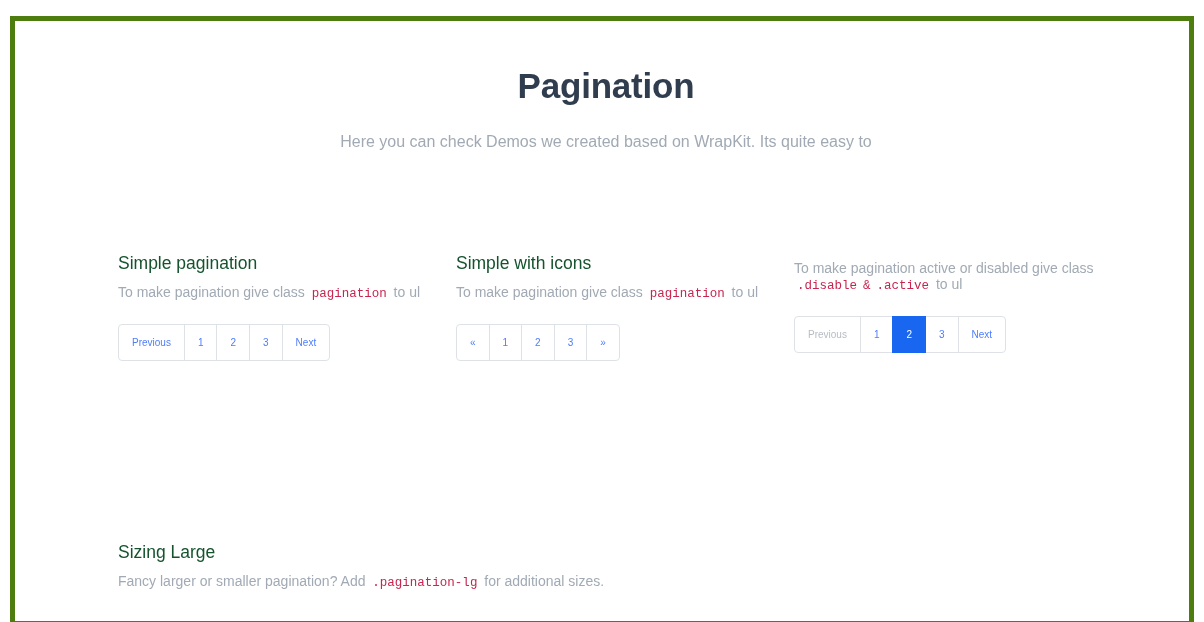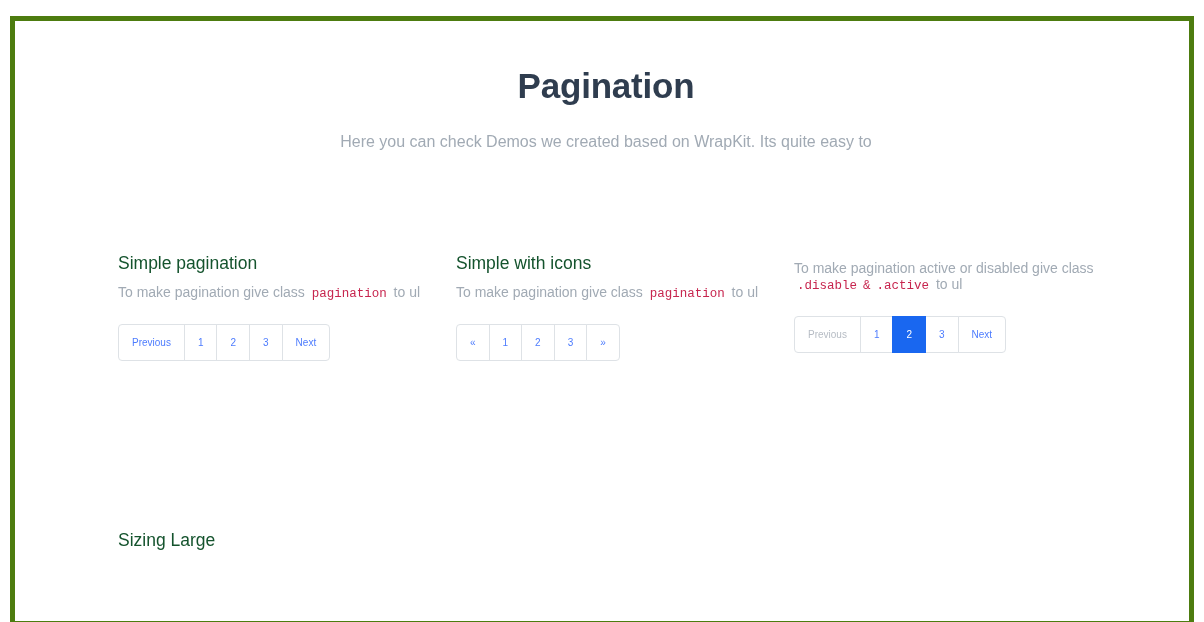--- a/index.html
+++ b/index.html
@@ -65,21 +65,21 @@
     left: 93px;
     top: 230px;
     width: 1014px;
   }
   .row {
     display: flex;
     width: 100%;
   }
   .row-2 { margin-top: 167px; }
   .col-3 { width: 33.3333%; padding: 0 10px; }
-  .col-6 { width: 50%; padding: 0 10px; }
+  .col-6 { width: 50%; padding: 0 10px; margin-top: 12px; }
 
   .sec-title {
     margin: 0;
     font-size: 17.5px;
     line-height: 24px;
     font-weight: 400;
     color: #14532d;
   }
   .sec-desc {
     margin: 0;
@@ -249,20 +249,25 @@
           </ul>
         </div>
       </div>
 
     </div>
 
     <div class="row row-2">
 
       <div class="col-6">
         <h4 class="sec-title">Sizing Large</h4>
+        <p class="sec-desc">
+          <span>Fancy larger or smaller pagination? Add</span>
+          <code>.pagination-lg</code>
+          <span>for additional sizes.</span>
+        </p>
         <div class="pg-wrap-lg">
           
         </div>
       </div>
 
 
     </div>
 
   </div>
 

